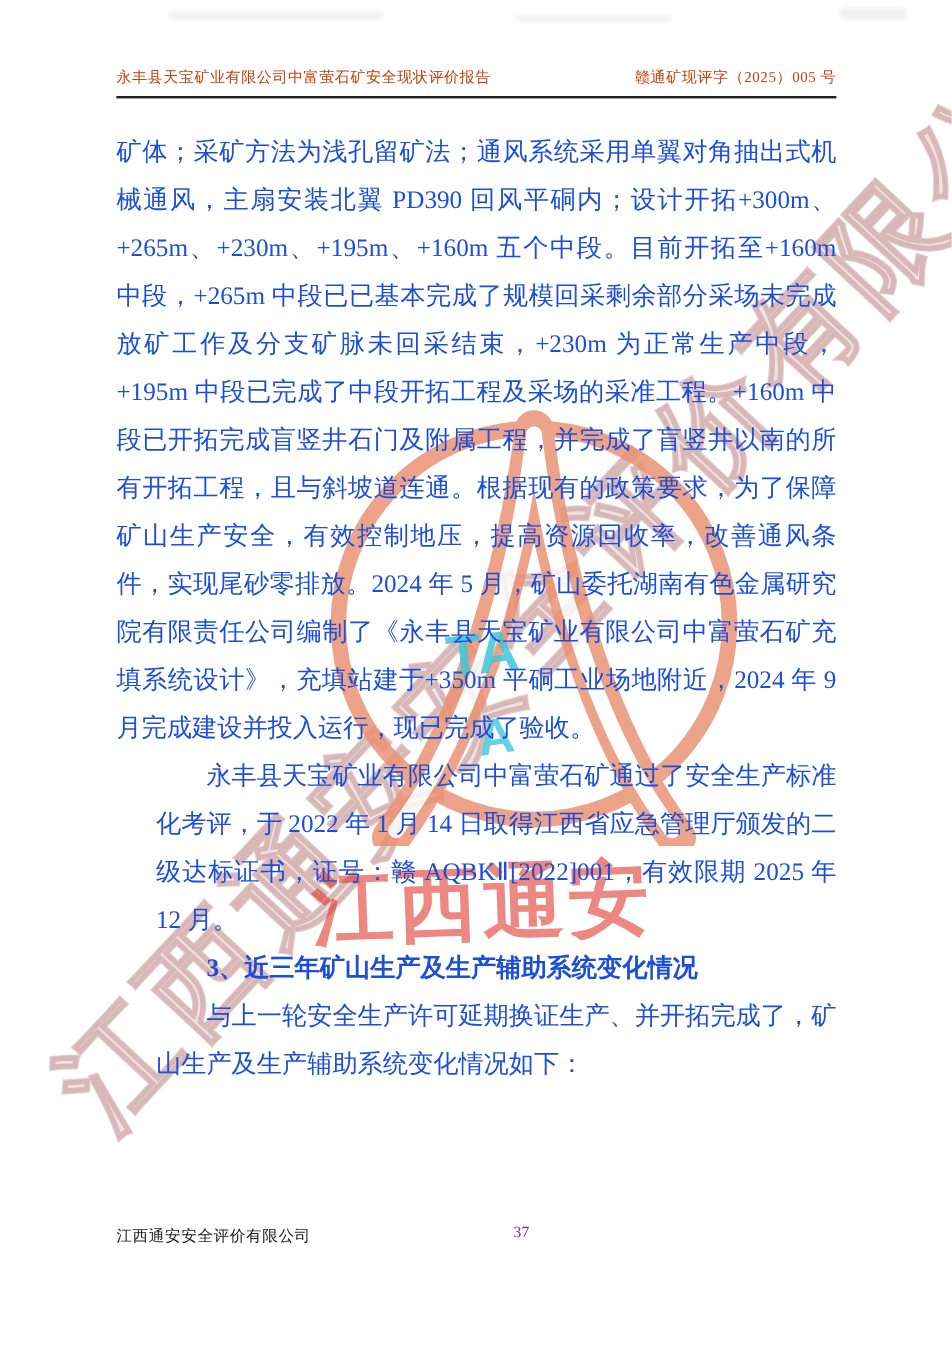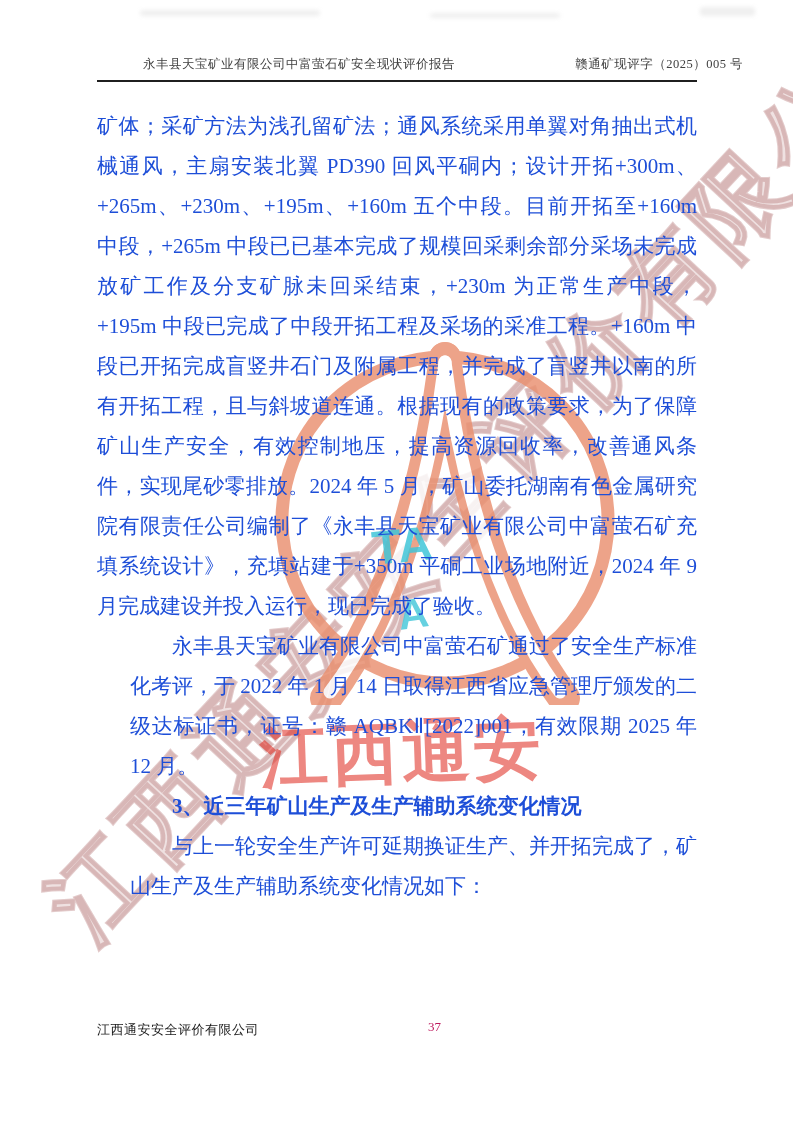--- a/index.html
+++ b/index.html
@@ -48,42 +48,42 @@
   .smudge{position:absolute;background:rgba(120,120,120,0.12);filter:blur(2px);border-radius:3px;}
   .smudge.s1{left:140px;top:10px;width:180px;height:6px;}
   .smudge.s2{left:430px;top:13px;width:130px;height:5px;}
   .smudge.s3{left:700px;top:7px;width:55px;height:9px;}
 
   
   .content{position:absolute;inset:0;z-index:1;}
   .hdr{
     position:absolute;left:97px;top:56px;width:600px;
     display:flex;justify-content:space-between;align-items:flex-start;
-    font-size:12.5px;letter-spacing:0.5px;color:#404040;margin-left:46px;
+    font-size:12.5px;letter-spacing:0.5px;color:#c2410c;
   }
   .hdr-rule{
     position:absolute;left:97px;top:80px;width:600px;height:0;
     border-top:2px solid #1f1f1f;
   }
   .doc-body{
     position:absolute;left:97px;top:106px;width:600px;
     font-size:21px;line-height:40px;
     text-align:justify;
     color:#1d4ed8;
   }
   .doc-body p{margin:0;}
   .doc-body p.indent{text-indent:2em;margin-left:33px;}
   .doc-body p.bold{font-weight:bold;}
   .footer-company{
     position:absolute;left:97px;top:1021px;
     font-size:13px;color:#1a1a1a;letter-spacing:0.5px;
   }
   .footer-pageno{
     position:absolute;left:428px;top:1019px;
-    font-size:13px;color:#be185d;
+    font-size:13px;color:#6d28d9;
   }
 </style>
 </head>
 <body>
 
 <div class="page">
 
   <div class="wm">
     <div class="smudge s1"></div>
     <div class="smudge s2"></div>

